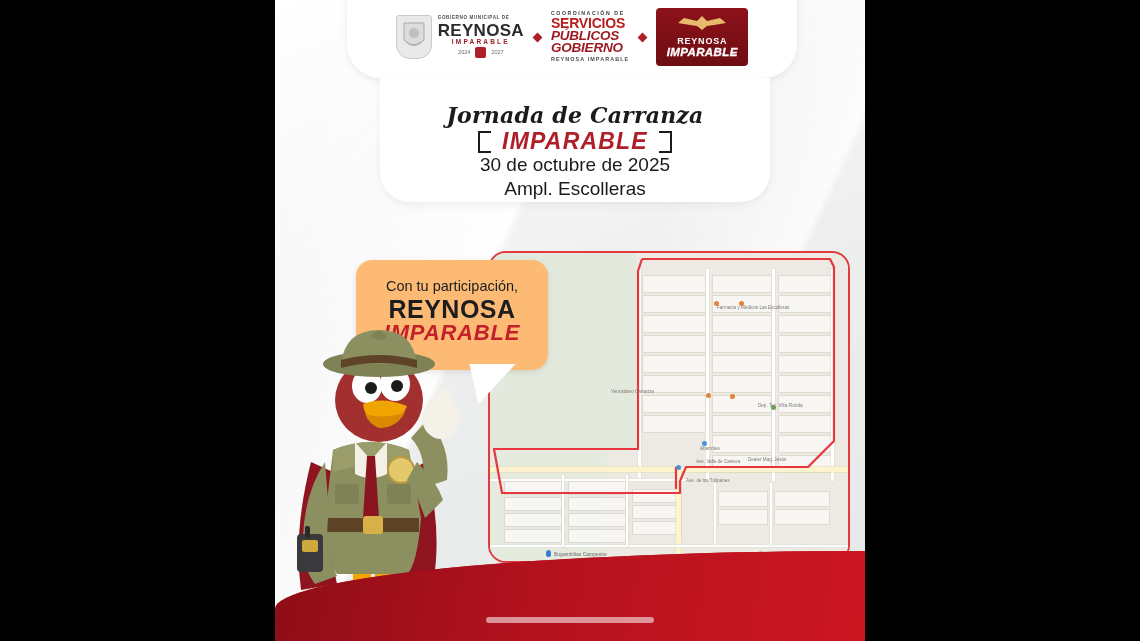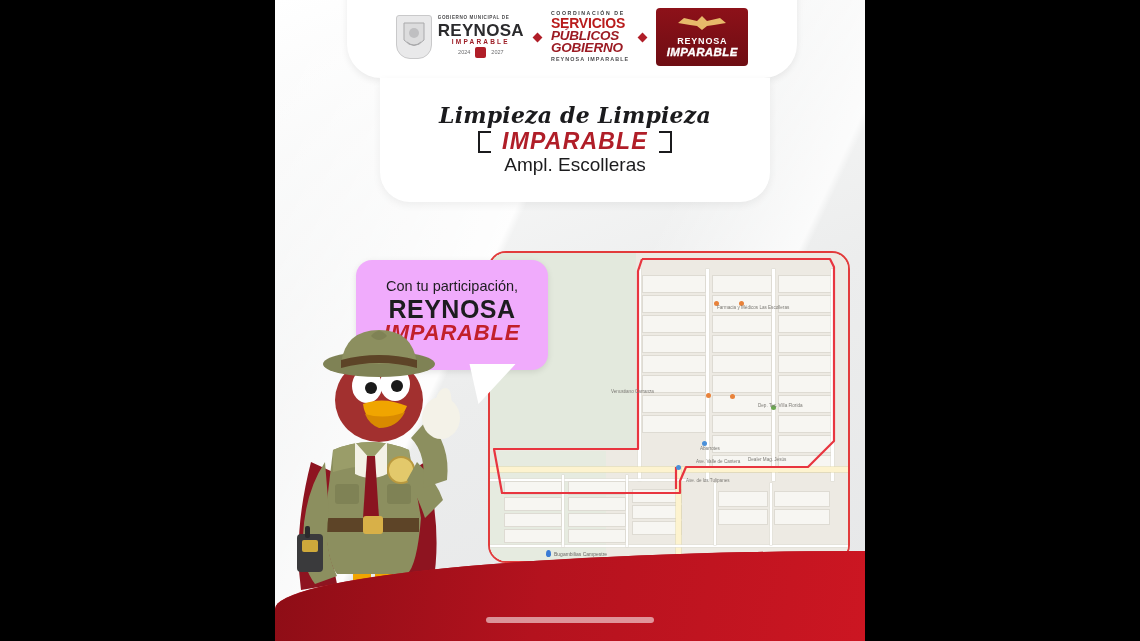--- a/index.html
+++ b/index.html
@@ -275,21 +275,21 @@
     width:5px;height:7px;background:#3a7bd5;border-radius:50% 50% 50% 50%/60% 60% 40% 40%;
   }
 
   
   .bubble {
     position: absolute;
     left: 81px;
     top: 260px;
     width: 192px;
     height: 110px;
-    background: #f0abfc;
+    background: #fdba74;
     border-radius: 16px;
     box-shadow: 0 2px 6px rgba(0,0,0,0.10);
     text-align: center;
     box-sizing: border-box;
     padding-top: 18px;
   }
   .bubble::after {
     content:"";
     position:absolute;
     right: 36px; bottom: -34px;
@@ -364,24 +364,25 @@
             </svg>
           </span>
           <span class="badge-rey">REYNOSA</span>
           <span class="badge-imp">IMPARABLE</span>
         </div>
 
       </div>
     </div>
 
     <div class="title-card">
-      <div class="t-jornada">Limpieza de Limpieza</div>
+      <div class="t-jornada">Jornada de Carranza</div>
       <div class="imparable-wrap">
         <div class="t-imparable">IMPARABLE</div>
       </div>
+      <div class="t-date">30 de octubre de 2025</div>
       <div class="t-place">Ampl. Escolleras</div>
     </div>
 
     <div class="map-card">
       <div class="map-bg"></div>
       <div class="map-green"></div>
       <div class="map-green2"></div>
 
       <div class="map-block" style="left:152px;top:22px;width:62px;height:16px;"></div>
       <div class="map-block" style="left:152px;top:42px;width:62px;height:16px;"></div>

